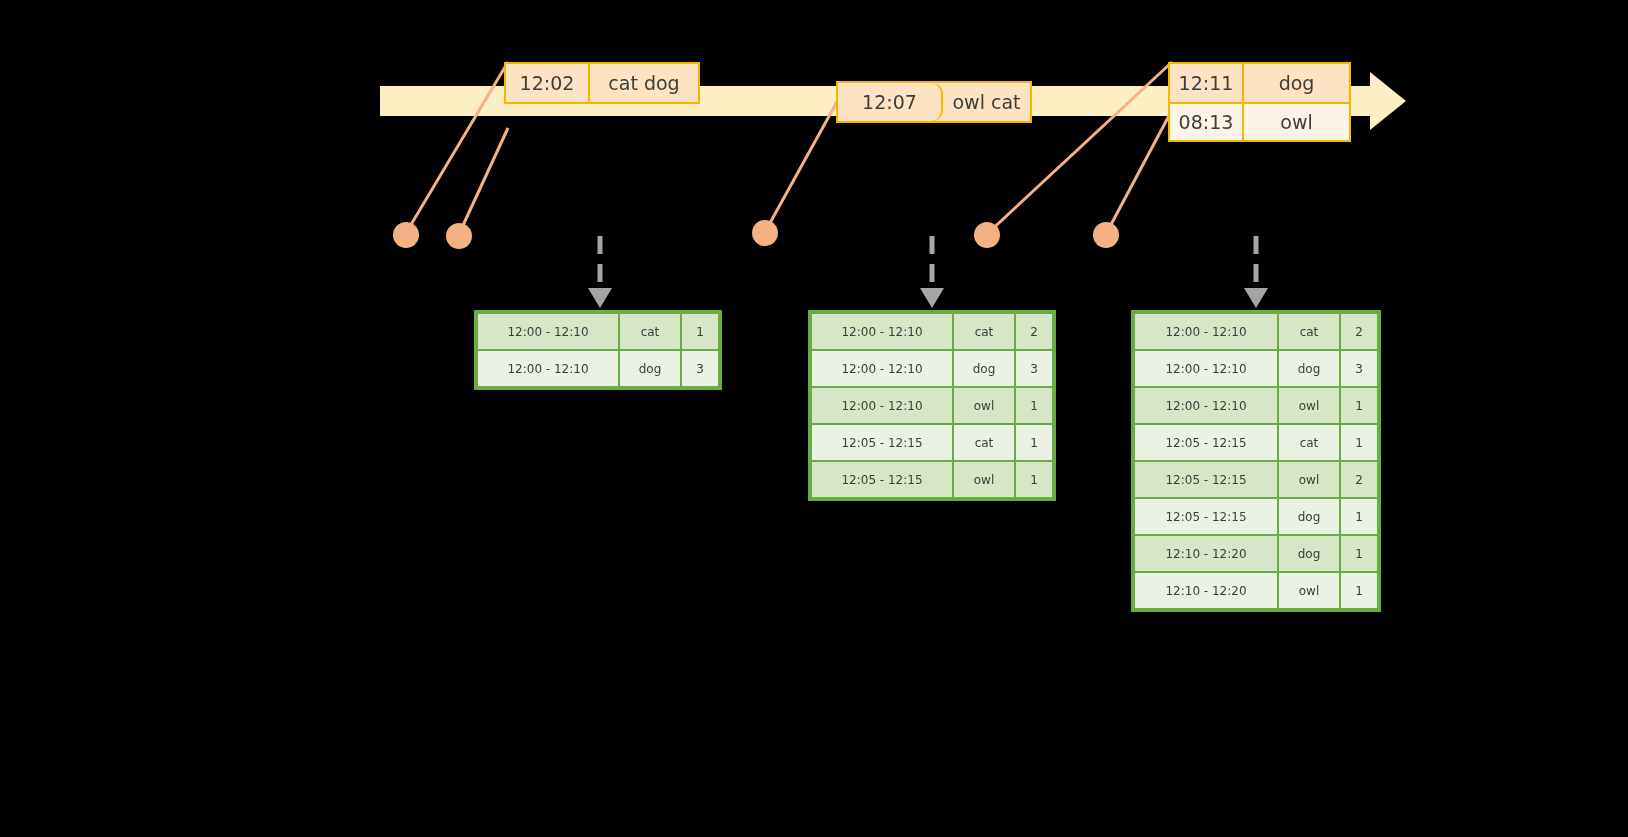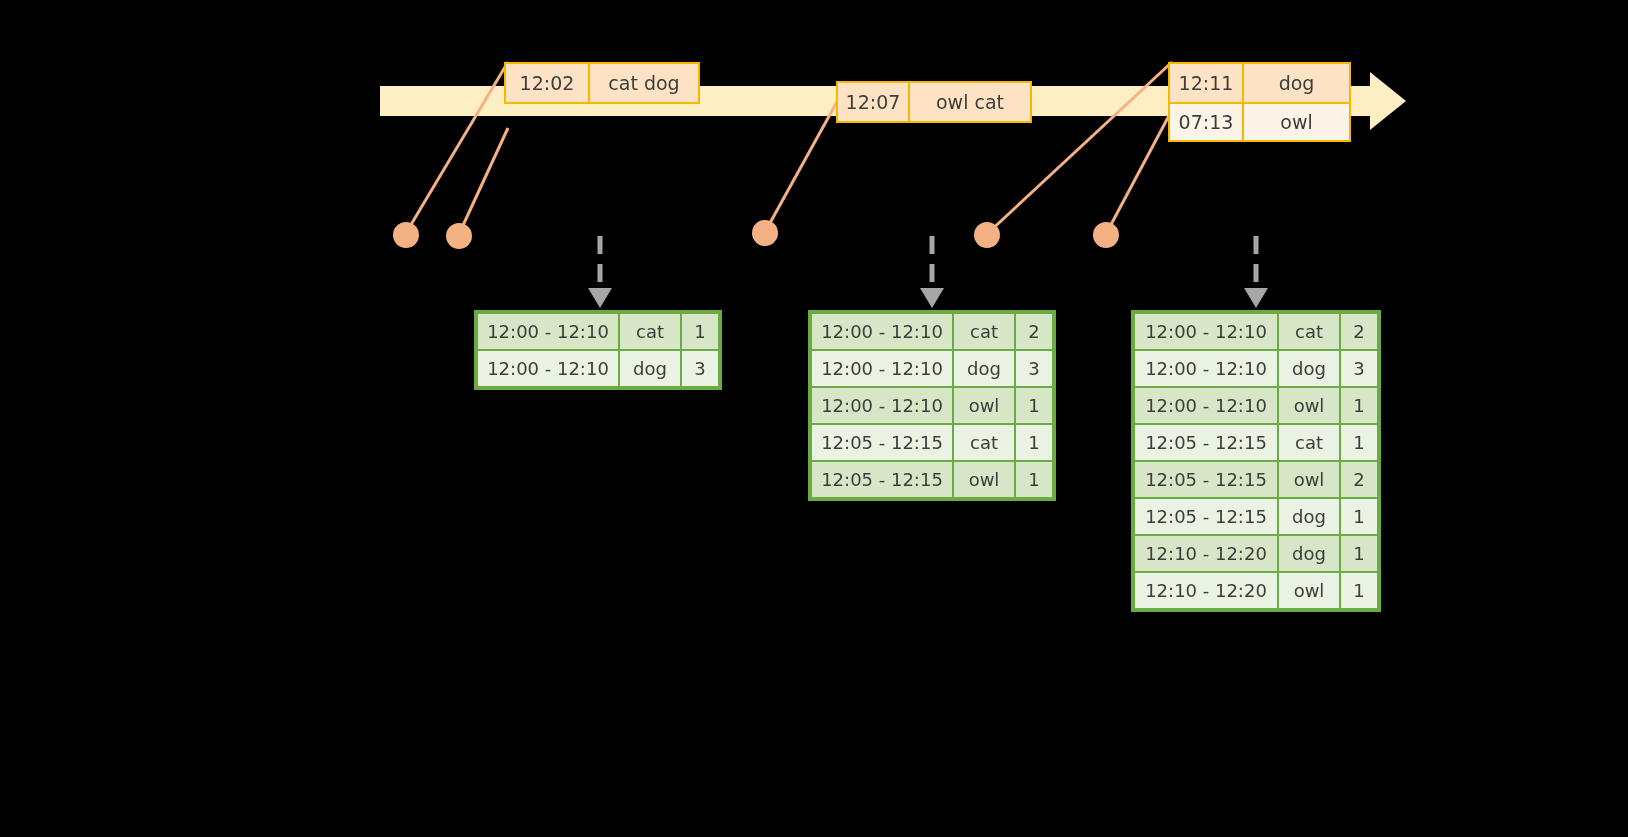--- a/index.html
+++ b/index.html
@@ -76,21 +76,21 @@
     font-size: 19px;
     color: #3d3d3d;
     flex: 1 1 auto;
   }
   .shade-dark  { background: #fde3c3; }
   .shade-light { background: #fdf4e8; }
 
   #event-box-1 { left: 504px; top: 62px;  width: 196px; }
   #event-box-1 .event-time { width: 84px; }
   #event-box-2 { left: 836px; top: 81px;  width: 196px; }
-  #event-box-2 .event-time { width: 72px; }
+  #event-box-2 .event-time { width: 105px; border-radius: 11px; }
   #event-box-3 { left: 1168px; top: 62px; width: 183px; }
   #event-box-3 .event-time { width: 74px; }
 
   
   #connectors {
     position: absolute;
     left: 0; top: 0;
     width: 1628px;
     height: 837px;
     pointer-events: none;
@@ -105,21 +105,21 @@
   }
   .res-row {
     display: flex;
     height: 37px;
     box-sizing: border-box;
   }
   .res-cell {
     display: flex;
     align-items: center;
     justify-content: center;
-    font-size: 18px;
+    font-size: 12px;
     color: #3d3d3d;
     box-sizing: border-box;
     margin: 1px;
   }
   .res-win { flex: 0 0 auto; }
   .res-key { flex: 0 0 auto; }
   .res-cnt { flex: 0 0 auto; }
   .rs-dark  { background: #d7e6c6; }
   .rs-light { background: #eaf2e3; }
 
@@ -182,21 +182,21 @@
       <div class="event-payload">owl cat</div>
     </div>
   </div>
 
   <div class="event-box" id="event-box-3">
     <div class="event-row shade-dark">
       <div class="event-time">12:11</div>
       <div class="event-payload">dog</div>
     </div>
     <div class="event-row shade-light">
-      <div class="event-time">07:13</div>
+      <div class="event-time">08:13</div>
       <div class="event-payload">owl</div>
     </div>
   </div>
 
   <div class="result-table" id="result-table-1">
       <div class="res-row">
         <div class="res-cell res-win rs-dark">12:00 - 12:10</div>
         <div class="res-cell res-key rs-dark">cat</div>
         <div class="res-cell res-cnt rs-dark">1</div>
       </div>

